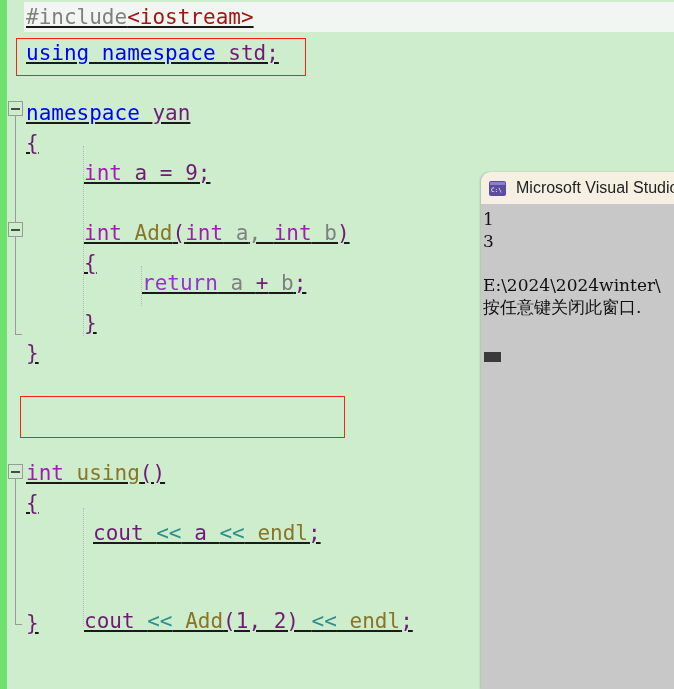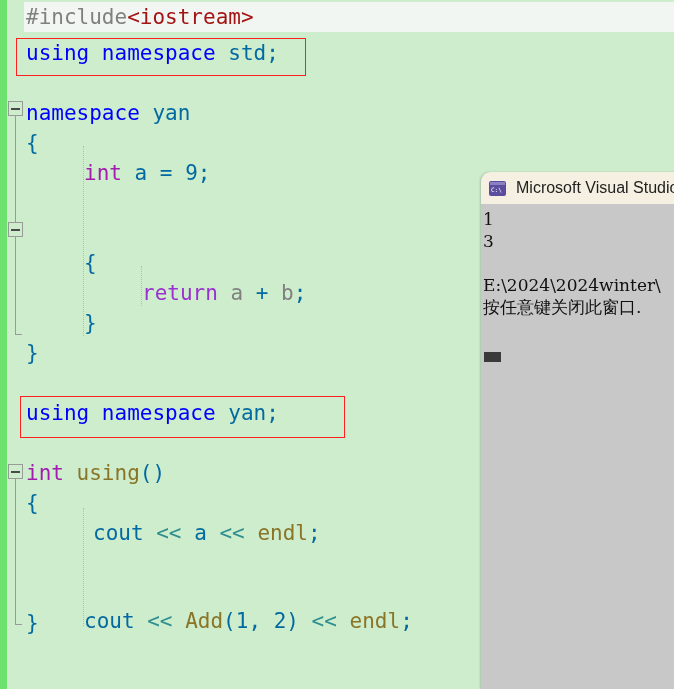--- a/index.html
+++ b/index.html
@@ -52,30 +52,31 @@
 
   .code-line {
     position: absolute;
     left: 24px;
     height: 48px;
     line-height: 30px;
     font-size: 21px;
     white-space: pre;
     color: #1a1a1a;
     letter-spacing: 0px;
+    text-decoration: underline;
   }
 
   
   .kw       { color: #0000ff; }   
   .kw2      { color: #9b30d0; }   
   .pp       { color: #808080; }   
   .str      { color: #a31515; }   
   .fn       { color: #8a7527; }   
   .id       { color: #808080; }   
-  .plain    { color: #0369a1; }
+  .plain    { color: #701a75; }
   .op       { color: #2f8f8f; }
   .type     { color: #a21caf; }
 
   
   .redbox {
     position: absolute;
     border: 1px solid #ff2020;
     box-sizing: border-box;
     background: transparent;
     pointer-events: none;
@@ -223,30 +224,30 @@
 
   <div class="code-line" style="top:38px; left:26px;"><span class="kw">using namespace </span><span class="plain">std;</span></div>
   <div class="redbox" style="left:16px; top:38px; width:290px; height:38px;"></div>
 
   <div class="code-line" style="top:98px; left:26px;"><span class="kw">namespace </span><span class="plain">yan</span></div>
 
   <div class="code-line" style="top:128px; left:26px;"><span class="plain">{</span></div>
 
   <div class="code-line" style="top:158px; left:84px;"><span class="type">int</span><span class="plain"> a = 9;</span></div>
 
+  <div class="code-line" style="top:218px; left:84px;"><span class="type">int</span><span class="fn"> Add</span><span class="plain">(</span><span class="type">int</span><span class="id"> a</span><span class="id">, </span><span class="type">int</span><span class="id"> b</span><span class="plain">)</span></div>
 
   <div class="code-line" style="top:248px; left:84px;"><span class="plain">{</span></div>
 
-  <div class="code-line" style="top:278px; left:142px;"><span class="kw2">return</span><span class="id"> a </span><span class="plain">+</span><span class="id"> b</span><span class="plain">;</span></div>
+  <div class="code-line" style="top:268px; left:142px;"><span class="kw2">return</span><span class="id"> a </span><span class="plain">+</span><span class="id"> b</span><span class="plain">;</span></div>
 
   <div class="code-line" style="top:308px; left:84px;"><span class="plain">}</span></div>
 
   <div class="code-line" style="top:338px; left:26px;"><span class="plain">}</span></div>
 
-  <div class="code-line" style="top:398px; left:26px;"><span class="kw">using namespace </span><span class="plain">yan;</span></div>
   <div class="redbox" style="left:20px; top:396px; width:325px; height:42px;"></div>
 
   <div class="code-line" style="top:458px; left:26px;"><span class="type">int</span><span class="fn"> using</span><span class="plain">()</span></div>
 
   <div class="code-line" style="top:488px; left:26px;"><span class="plain">{</span></div>
 
   <div class="code-line" style="top:518px; left:93px;"><span class="plain">cout </span><span class="op">&lt;&lt;</span><span class="plain"> a </span><span class="op">&lt;&lt;</span><span class="fn"> endl</span><span class="plain">;</span></div>
 
   <div class="code-line" style="top:606px; left:84px;"><span class="plain">cout </span><span class="op">&lt;&lt;</span><span class="fn"> Add</span><span class="plain">(1, 2) </span><span class="op">&lt;&lt;</span><span class="fn"> endl</span><span class="plain">;</span></div>
 

